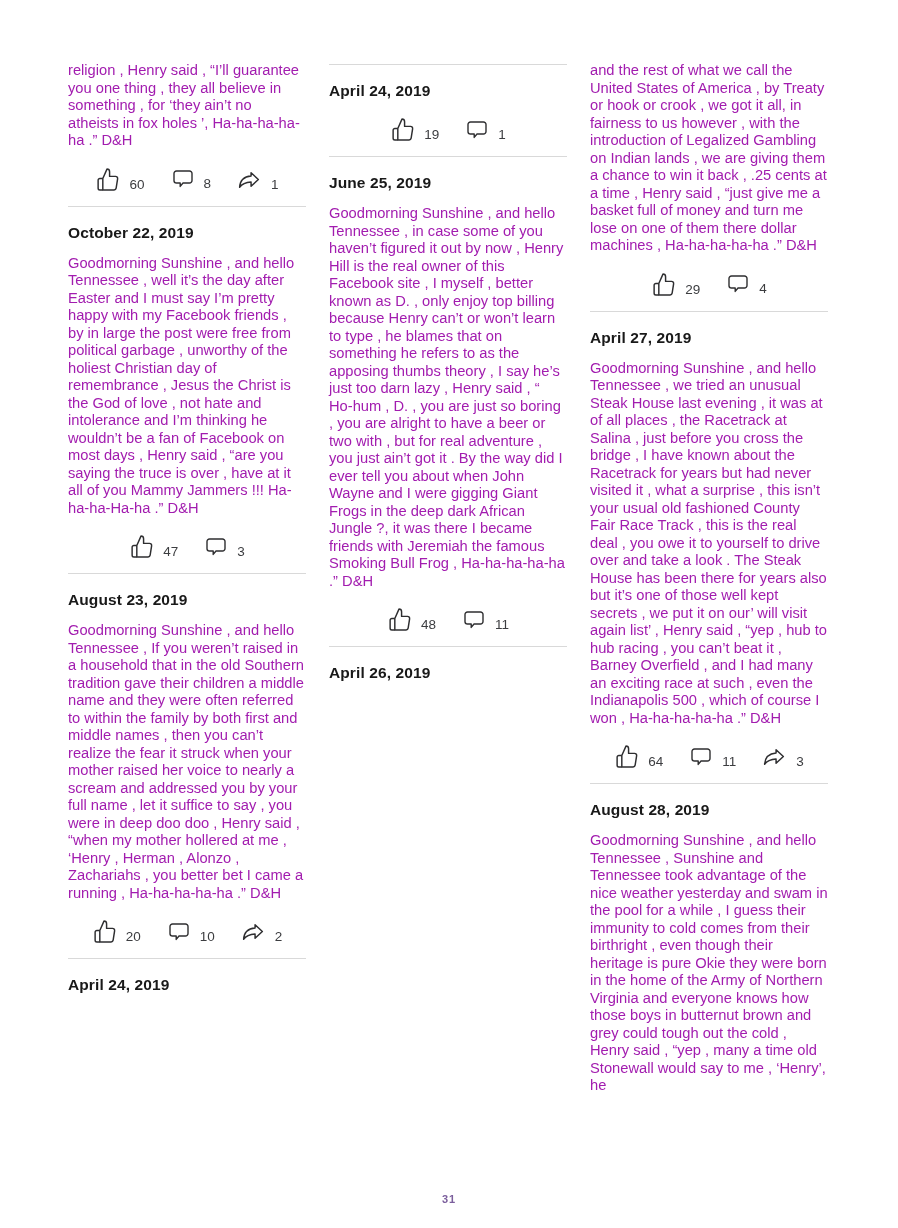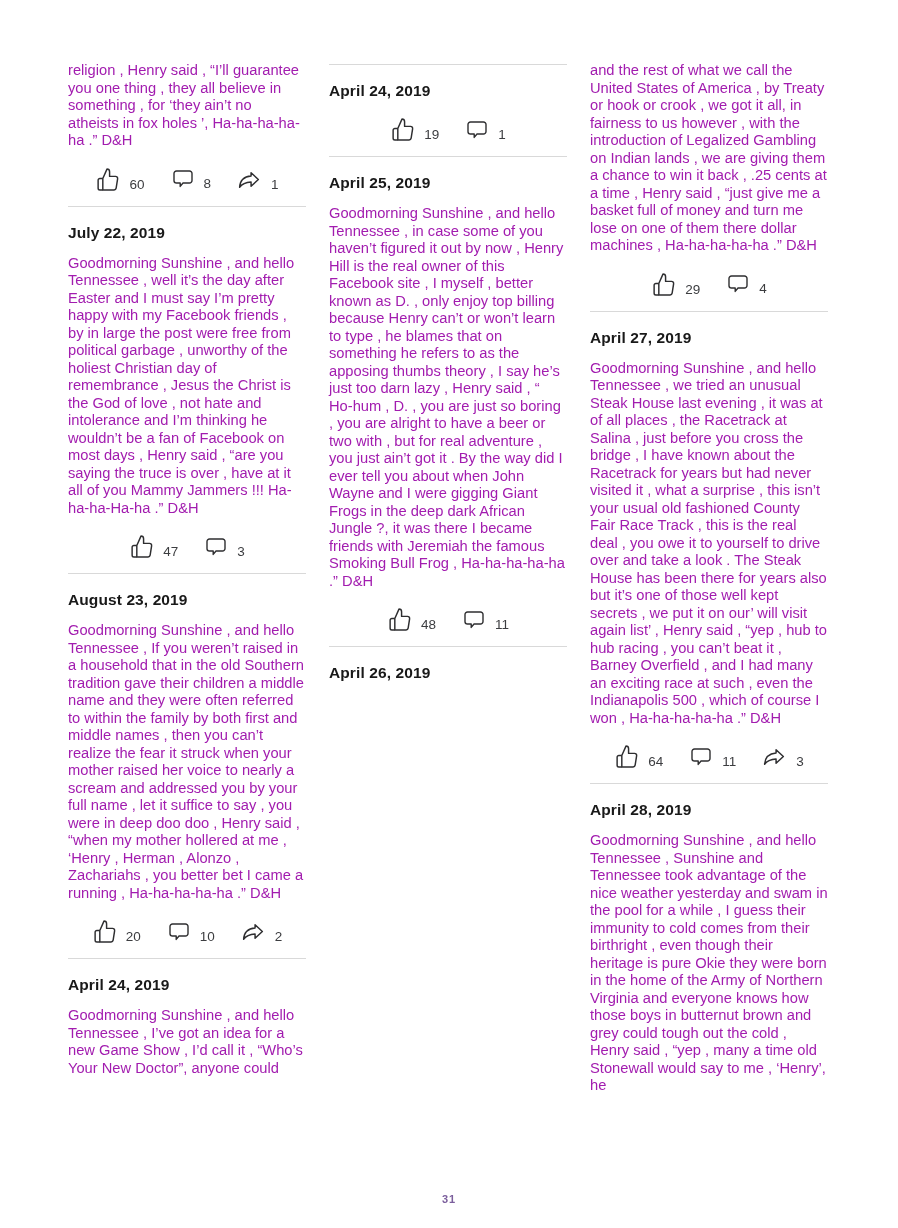--- a/index.html
+++ b/index.html
@@ -91,21 +91,21 @@
         <span class="stat">
           <span class="icon">
             <svg width="25" height="25" viewBox="0 0 24 24" fill="none" stroke="currentColor" stroke-width="1.4" stroke-linejoin="round">
               <path d="M13.5 5.5l7 6.5-7 6.5v-4.1c-5.6.3-9 2.2-11 5.1.4-6.2 4.3-10.4 11-10.9V5.5z"></path>
             </svg>
           </span>
           <span class="count">1</span>
         </span>
       </div>
       <div class="divider"></div>
-      <div class="date-heading">July 22, 2019</div>
+      <div class="date-heading">October 22, 2019</div>
       <p class="post-text">Goodmorning Sunshine , and hello Tennessee , well it’s the day after Easter and I must say I’m pretty happy with my Facebook friends , by in large the post were free from political garbage , unworthy of the holiest Christian day of remembrance , Jesus the Christ is the God of love , not hate and intolerance and I’m thinking he wouldn’t be a fan of Facebook on most days , Henry said , “are you saying the truce is over , have at it all of you Mammy Jammers !!! Ha-ha-ha-Ha-ha .” D&amp;H</p>
       <div class="stats-row">
         <span class="stat">
           <span class="icon">
             <svg width="25" height="25" viewBox="0 0 24 24" fill="none" stroke="currentColor" stroke-width="1.4" stroke-linejoin="round">
               <path d="M14 9V4.5A2.5 2.5 0 0 0 11.5 2L7.5 11v11h10.8a2 2 0 0 0 2-1.7l1.4-9a2 2 0 0 0-2-2.3H14z"></path>
               <path d="M7.5 11H4.7A1.7 1.7 0 0 0 3 12.7v7.6A1.7 1.7 0 0 0 4.7 22h2.8"></path>
             </svg>
           </span>
           <span class="count">47</span>
@@ -144,21 +144,20 @@
           <span class="icon">
             <svg width="25" height="25" viewBox="0 0 24 24" fill="none" stroke="currentColor" stroke-width="1.4" stroke-linejoin="round">
               <path d="M13.5 5.5l7 6.5-7 6.5v-4.1c-5.6.3-9 2.2-11 5.1.4-6.2 4.3-10.4 11-10.9V5.5z"></path>
             </svg>
           </span>
           <span class="count">2</span>
         </span>
       </div>
       <div class="divider"></div>
       <div class="date-heading">April 24, 2019</div>
-      <p class="post-text">Goodmorning Sunshine , and hello Tennessee , I’ve got an idea for a new Game Show , I’d call it , “Who’s Your New Doctor”, anyone could</p>
     </div>
   <div class="column">
       <div class="divider"></div>
       <div class="date-heading">April 24, 2019</div>
       <div class="stats-row">
         <span class="stat">
           <span class="icon">
             <svg width="25" height="25" viewBox="0 0 24 24" fill="none" stroke="currentColor" stroke-width="1.4" stroke-linejoin="round">
               <path d="M14 9V4.5A2.5 2.5 0 0 0 11.5 2L7.5 11v11h10.8a2 2 0 0 0 2-1.7l1.4-9a2 2 0 0 0-2-2.3H14z"></path>
               <path d="M7.5 11H4.7A1.7 1.7 0 0 0 3 12.7v7.6A1.7 1.7 0 0 0 4.7 22h2.8"></path>
@@ -169,21 +168,21 @@
         <span class="stat">
           <span class="icon">
             <svg width="24" height="24" viewBox="0 0 24 24" fill="none" stroke="currentColor" stroke-width="1.4" stroke-linejoin="round">
               <path d="M5.5 4h13A2.5 2.5 0 0 1 21 6.5v7a2.5 2.5 0 0 1-2.5 2.5H12l-2.8 3.4V16H5.5A2.5 2.5 0 0 1 3 13.5v-7A2.5 2.5 0 0 1 5.5 4z"></path>
             </svg>
           </span>
           <span class="count">1</span>
         </span>
       </div>
       <div class="divider"></div>
-      <div class="date-heading">April 25, 2019</div>
+      <div class="date-heading">June 25, 2019</div>
       <p class="post-text">Goodmorning Sunshine , and hello Tennessee , in case some of you haven’t figured it out by now , Henry Hill is the real owner of this Facebook site , I myself , better known as D. , only enjoy top billing because Henry can’t or won’t learn to type , he blames that on something he refers to as the apposing thumbs theory , I say he’s just too darn lazy , Henry said , “ Ho-hum , D. , you are just so boring , you are alright to have a beer or two with , but for real adventure , you just ain’t got it . By the way did I ever tell you about when John Wayne and I were gigging Giant Frogs in the deep dark African Jungle ?, it was there I became friends with Jeremiah the famous Smoking Bull Frog , Ha-ha-ha-ha-ha .” D&amp;H</p>
       <div class="stats-row">
         <span class="stat">
           <span class="icon">
             <svg width="25" height="25" viewBox="0 0 24 24" fill="none" stroke="currentColor" stroke-width="1.4" stroke-linejoin="round">
               <path d="M14 9V4.5A2.5 2.5 0 0 0 11.5 2L7.5 11v11h10.8a2 2 0 0 0 2-1.7l1.4-9a2 2 0 0 0-2-2.3H14z"></path>
               <path d="M7.5 11H4.7A1.7 1.7 0 0 0 3 12.7v7.6A1.7 1.7 0 0 0 4.7 22h2.8"></path>
             </svg>
           </span>
           <span class="count">48</span>
@@ -245,18 +244,18 @@
         <span class="stat">
           <span class="icon">
             <svg width="25" height="25" viewBox="0 0 24 24" fill="none" stroke="currentColor" stroke-width="1.4" stroke-linejoin="round">
               <path d="M13.5 5.5l7 6.5-7 6.5v-4.1c-5.6.3-9 2.2-11 5.1.4-6.2 4.3-10.4 11-10.9V5.5z"></path>
             </svg>
           </span>
           <span class="count">3</span>
         </span>
       </div>
       <div class="divider"></div>
-      <div class="date-heading">April 28, 2019</div>
+      <div class="date-heading">August 28, 2019</div>
       <p class="post-text">Goodmorning Sunshine , and hello Tennessee , Sunshine and Tennessee took advantage of the nice weather yesterday and swam in the pool for a while , I guess their immunity to cold comes from their birthright , even though their heritage is pure Okie they were born in the home of the Army of Northern Virginia and everyone knows how those boys in butternut brown and grey could tough out the cold , Henry said , “yep , many a time old Stonewall would say to me , ‘Henry’, he</p>
     </div>
 </div>
 
 <div class="page-number" style="color: rgb(123, 94, 156);">31</div>
 
 </body></html>

